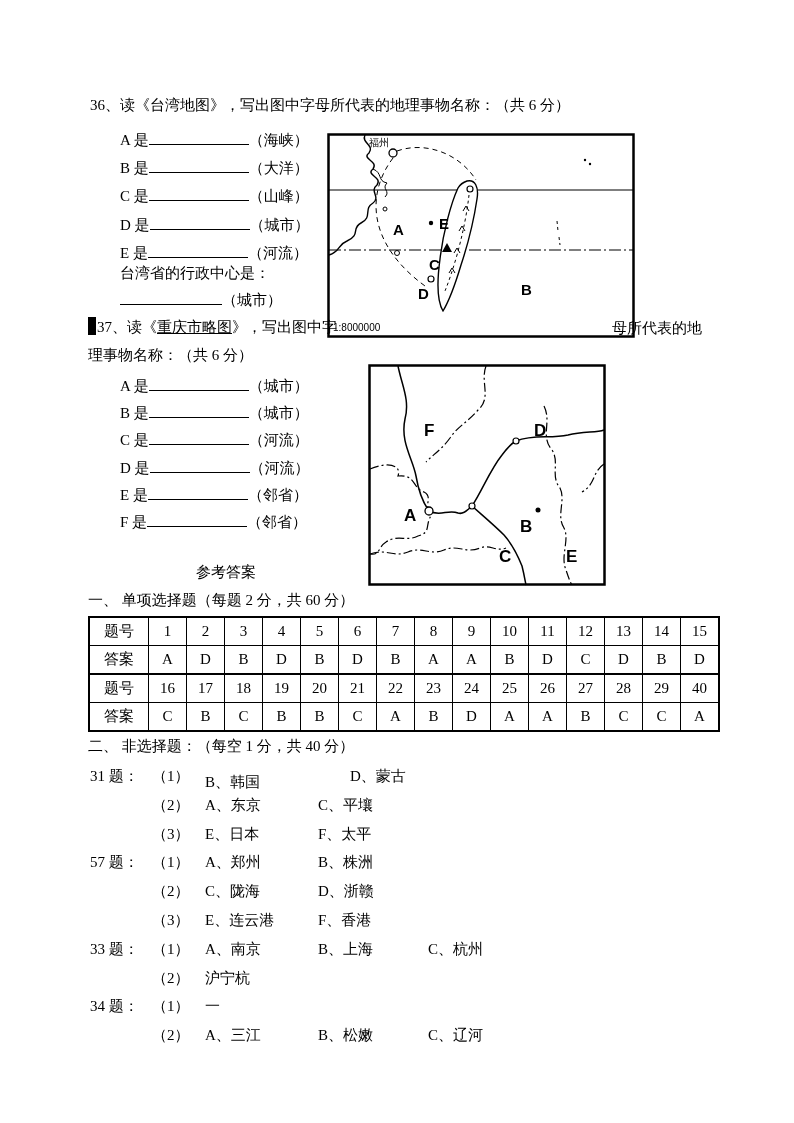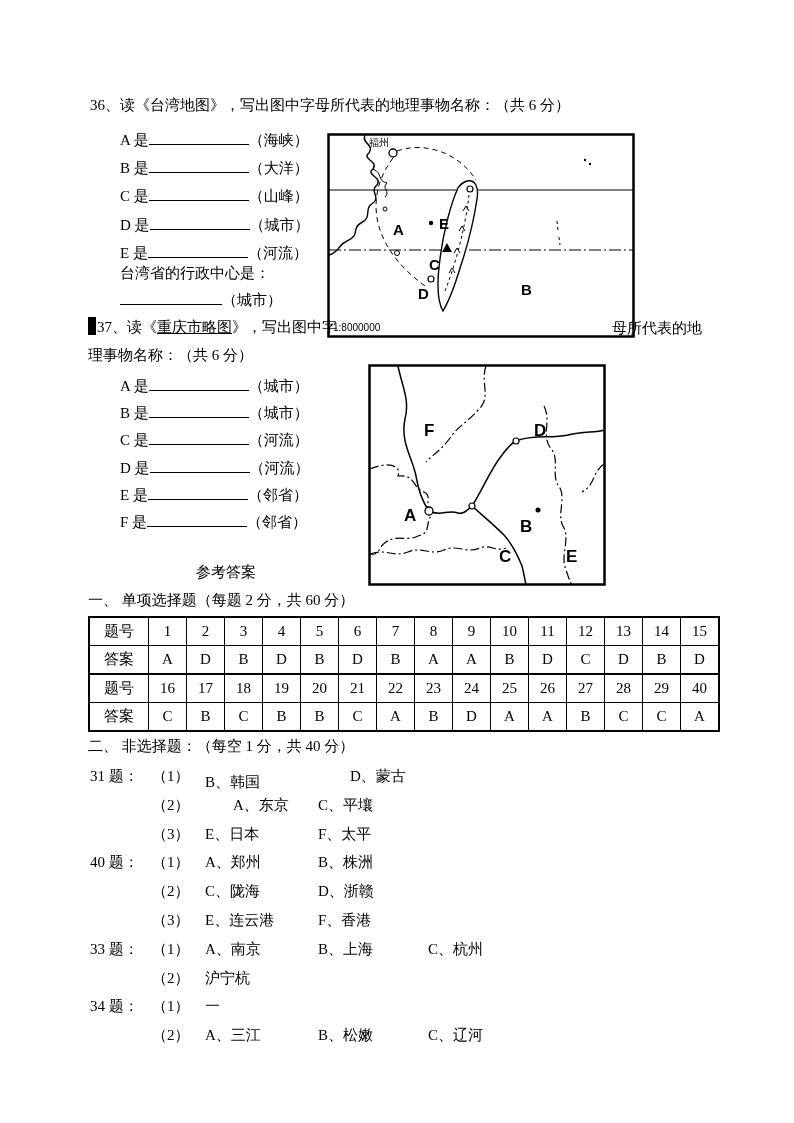--- a/index.html
+++ b/index.html
@@ -223,30 +223,30 @@
 
   <div style="position:absolute;left:88px;top:0;width:640px;height:0;">
       <div class="ans-row" style="top: 766px;">
         <span style="left: 2px;">31 题：</span>
         <span style="left: 64px;">（1）</span>
         <span style="left: 117px; margin-top: 6px;">B、韩国</span>
         <span style="left: 230px; margin-left: 32px;">D、蒙古</span>
       </div>
       <div class="ans-row" style="top: 794.8px;">
         <span style="left: 64px;">（2）</span>
-        <span style="left: 117px; margin-left: 28px;">A、东京</span>
+        <span style="left: 117px;">A、东京</span>
         <span style="left: 230px;">C、平壤</span>
       </div>
       <div class="ans-row" style="top: 823.6px;">
         <span style="left: 64px;">（3）</span>
         <span style="left: 117px;">E、日本</span>
         <span style="left: 230px;">F、太平</span>
       </div>
       <div class="ans-row" style="top: 852.4px;">
-        <span style="left: 2px;">40 题：</span>
+        <span style="left: 2px;">57 题：</span>
         <span style="left: 64px;">（1）</span>
         <span style="left: 117px; text-align: center;">A、郑州</span>
         <span style="left: 230px;">B、株洲</span>
       </div>
       <div class="ans-row" style="top: 881.2px;">
         <span style="left: 64px;">（2）</span>
         <span style="left: 117px;">C、陇海</span>
         <span style="left: 230px;">D、浙赣</span>
       </div>
       <div class="ans-row" style="top: 910px;">

